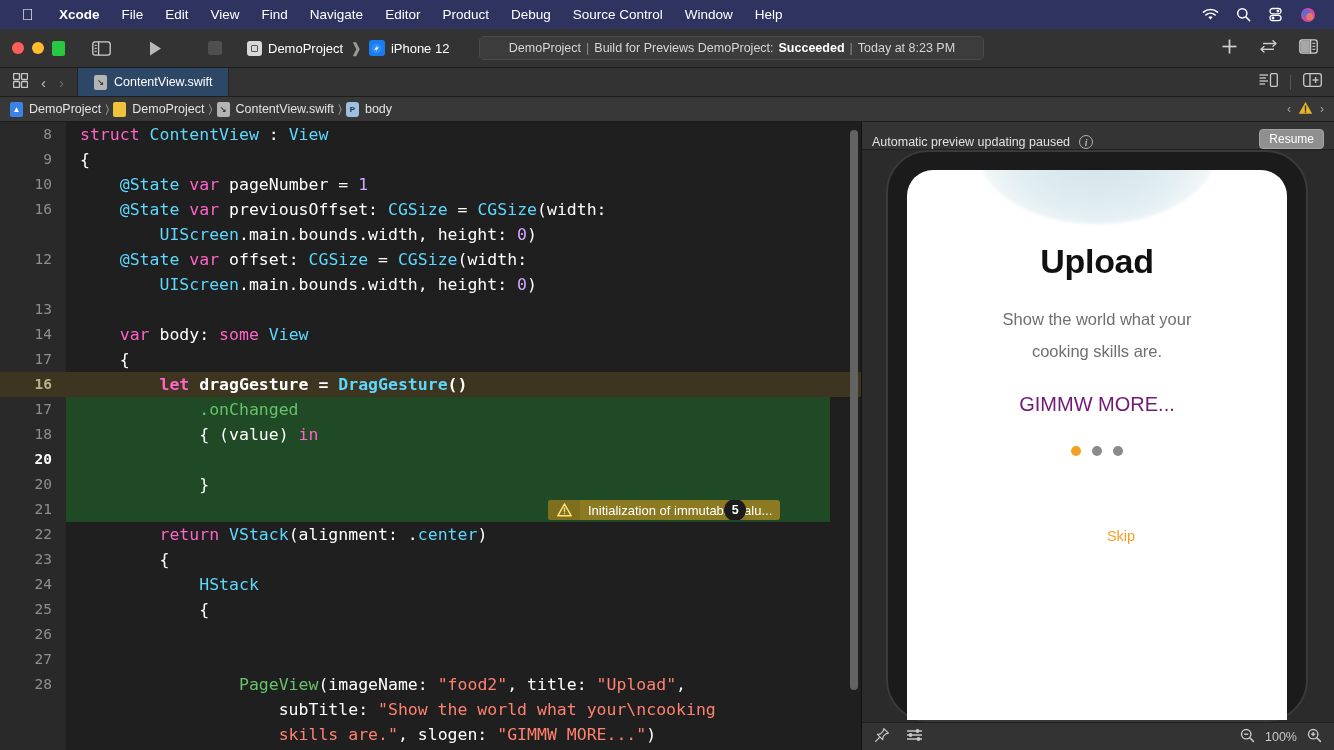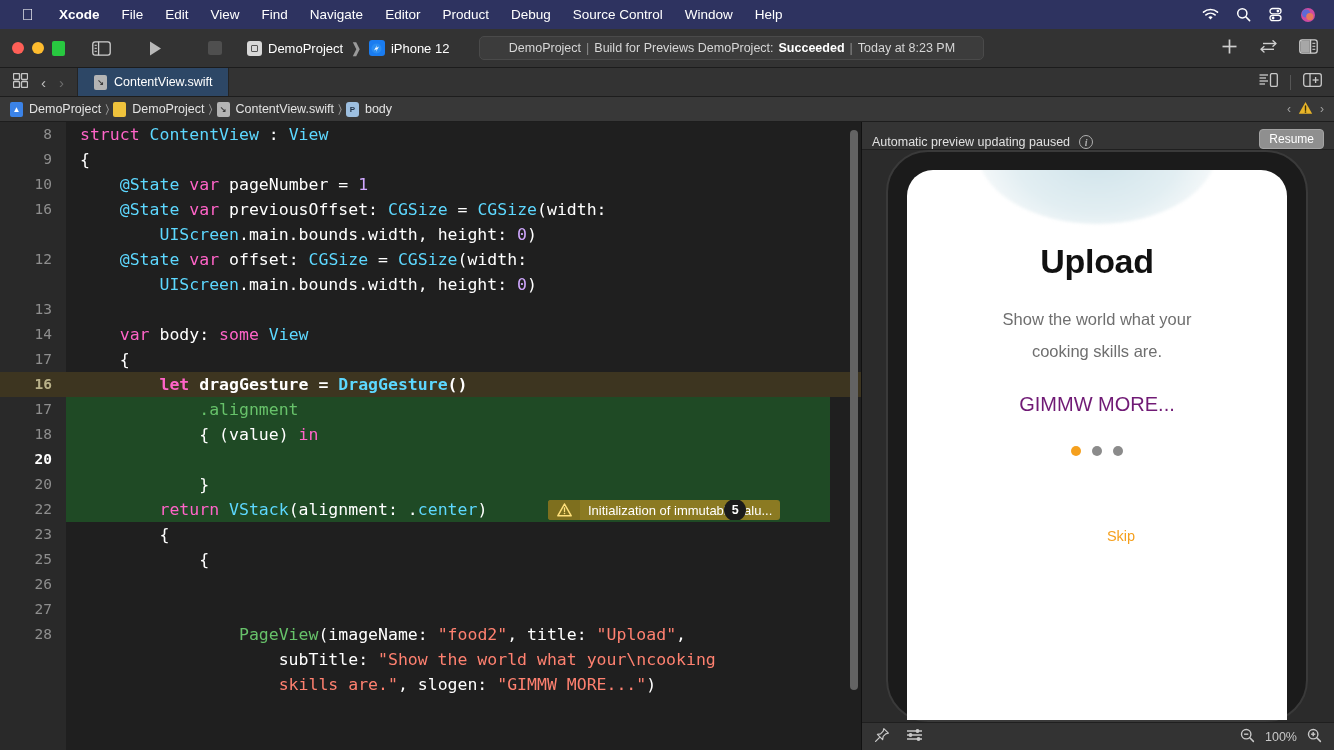--- a/index.html
+++ b/index.html
@@ -393,26 +393,28 @@
         <div class="row"><span class="ln">9</span><span class="txt"><span class="plain">{</span></span></div>
         <div class="row"><span class="ln">10</span><span class="txt"><span class="type">    @State </span><span class="kw">var </span><span class="plain">pageNumber = </span><span class="num">1</span></span></div>
         <div class="row"><span class="ln">16</span><span class="txt"><span class="type">    @State </span><span class="kw">var </span><span class="plain">previousOffset: </span><span class="type">CGSize</span><span class="plain"> = </span><span class="type">CGSize</span><span class="plain">(width:</span></span></div>
         <div class="row"><span class="ln"></span><span class="txt"><span class="type">        UIScreen</span><span class="plain">.main.bounds.width, height: </span><span class="num">0</span><span class="plain">)</span></span></div>
         <div class="row"><span class="ln">12</span><span class="txt"><span class="type">    @State </span><span class="kw">var </span><span class="plain">offset: </span><span class="type">CGSize</span><span class="plain"> = </span><span class="type">CGSize</span><span class="plain">(width:</span></span></div>
         <div class="row"><span class="ln"></span><span class="txt"><span class="type">        UIScreen</span><span class="plain">.main.bounds.width, height: </span><span class="num">0</span><span class="plain">)</span></span></div>
         <div class="row"><span class="ln">13</span><span class="txt"></span></div>
         <div class="row"><span class="ln">14</span><span class="txt"><span class="kw">    var </span><span class="plain">body: </span><span class="kw">some </span><span class="type">View</span></span></div>
         <div class="row"><span class="ln">17</span><span class="txt"><span class="plain">    {</span></span></div>
         <div class="row warn"><span class="ln">16</span><span class="txt"><span class="kw">        let </span><span class="plain">dragGesture = </span><span class="type">DragGesture</span><span class="plain">()</span></span></div>
-        <div class="row"><span class="ln">17</span><span class="txt"><span class="fn">            .alignment</span></span></div>
+        <div class="row"><span class="ln">17</span><span class="txt"><span class="fn">            .onChanged</span></span></div>
         <div class="row"><span class="ln">18</span><span class="txt"><span class="plain">            { (value) </span><span class="kw">in</span></span></div>
         <div class="row cur"><span class="ln">20</span><span class="txt"></span></div>
         <div class="row"><span class="ln">20</span><span class="txt"><span class="plain">            }</span></span></div>
+        <div class="row"><span class="ln">21</span><span class="txt"></span></div>
         <div class="row"><span class="ln">22</span><span class="txt"><span class="kw">        return </span><span class="type">VStack</span><span class="plain">(alignment: .</span><span class="type">center</span><span class="plain">)</span></span></div>
         <div class="row"><span class="ln">23</span><span class="txt"><span class="plain">        {</span></span></div>
+        <div class="row"><span class="ln">24</span><span class="txt"><span class="type">            HStack</span></span></div>
         <div class="row"><span class="ln">25</span><span class="txt"><span class="plain">            {</span></span></div>
         <div class="row"><span class="ln">26</span></div>
         <div class="row"><span class="ln">27</span><span class="txt"></span></div>
         <div class="row"><span class="ln">28</span><span class="txt"><span class="fn">                PageView</span><span class="plain">(imageName: </span><span class="str">"food2"</span><span class="plain">, title: </span><span class="str">"Upload"</span><span class="plain">,</span></span></div>
         <div class="row"><span class="ln"></span><span class="txt"><span class="plain">                    subTitle: </span><span class="str">"Show the world what your\ncooking</span></span></div>
         <div class="row"><span class="ln"></span><span class="txt"><span class="str">                    skills are."</span><span class="plain">, slogen: </span><span class="str">"GIMMW MORE..."</span><span class="plain">)</span></span></div>
       </div>
     <div class="warnbanner" style="top:378px">
       <span class="wicon">
         <svg width="15" height="14" viewBox="0 0 15 14">

